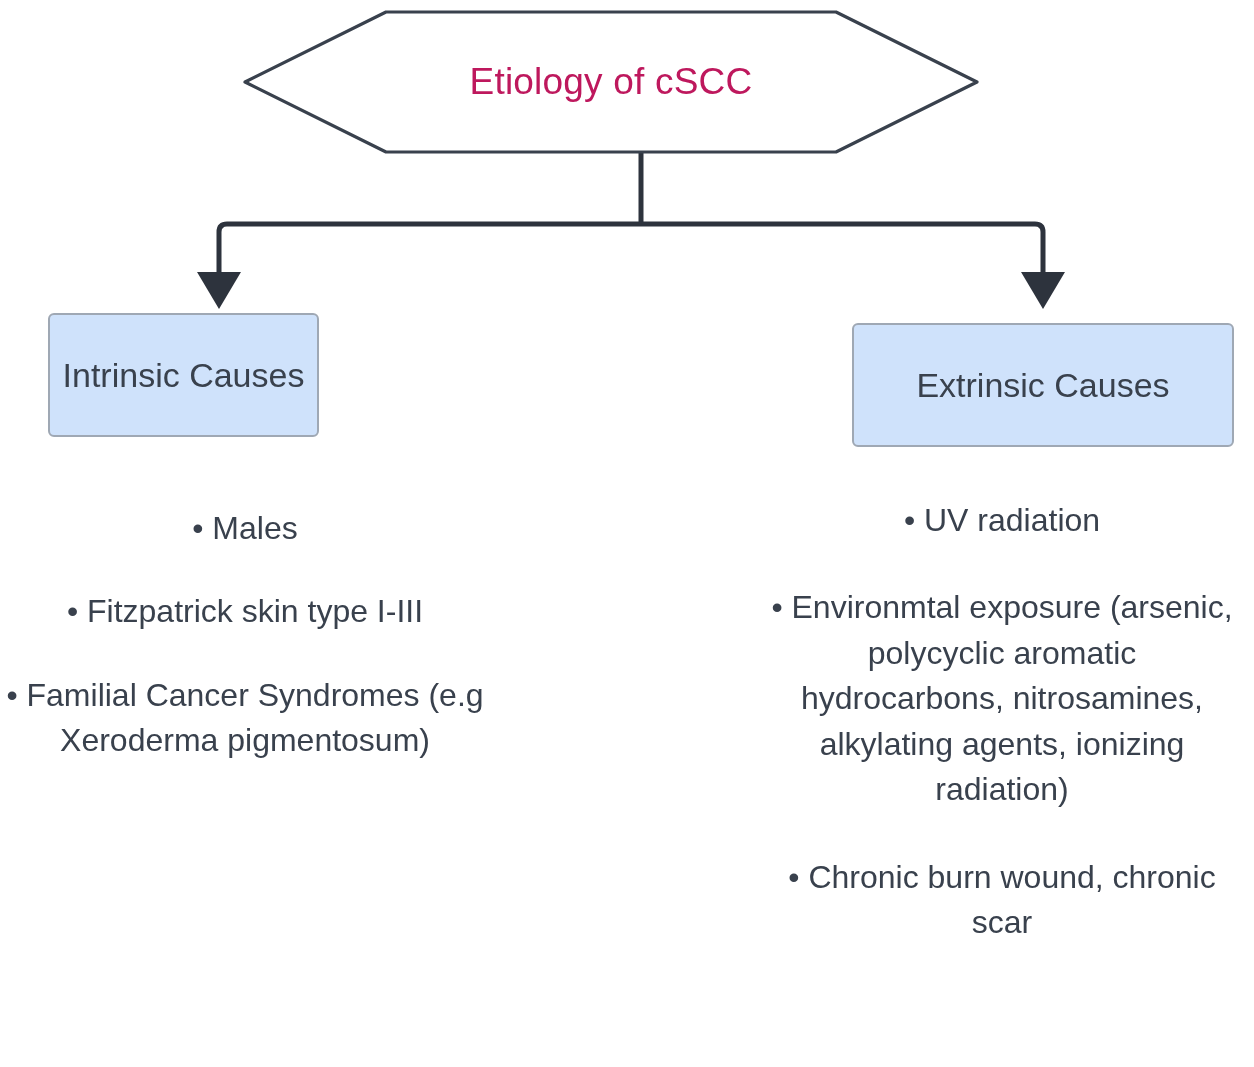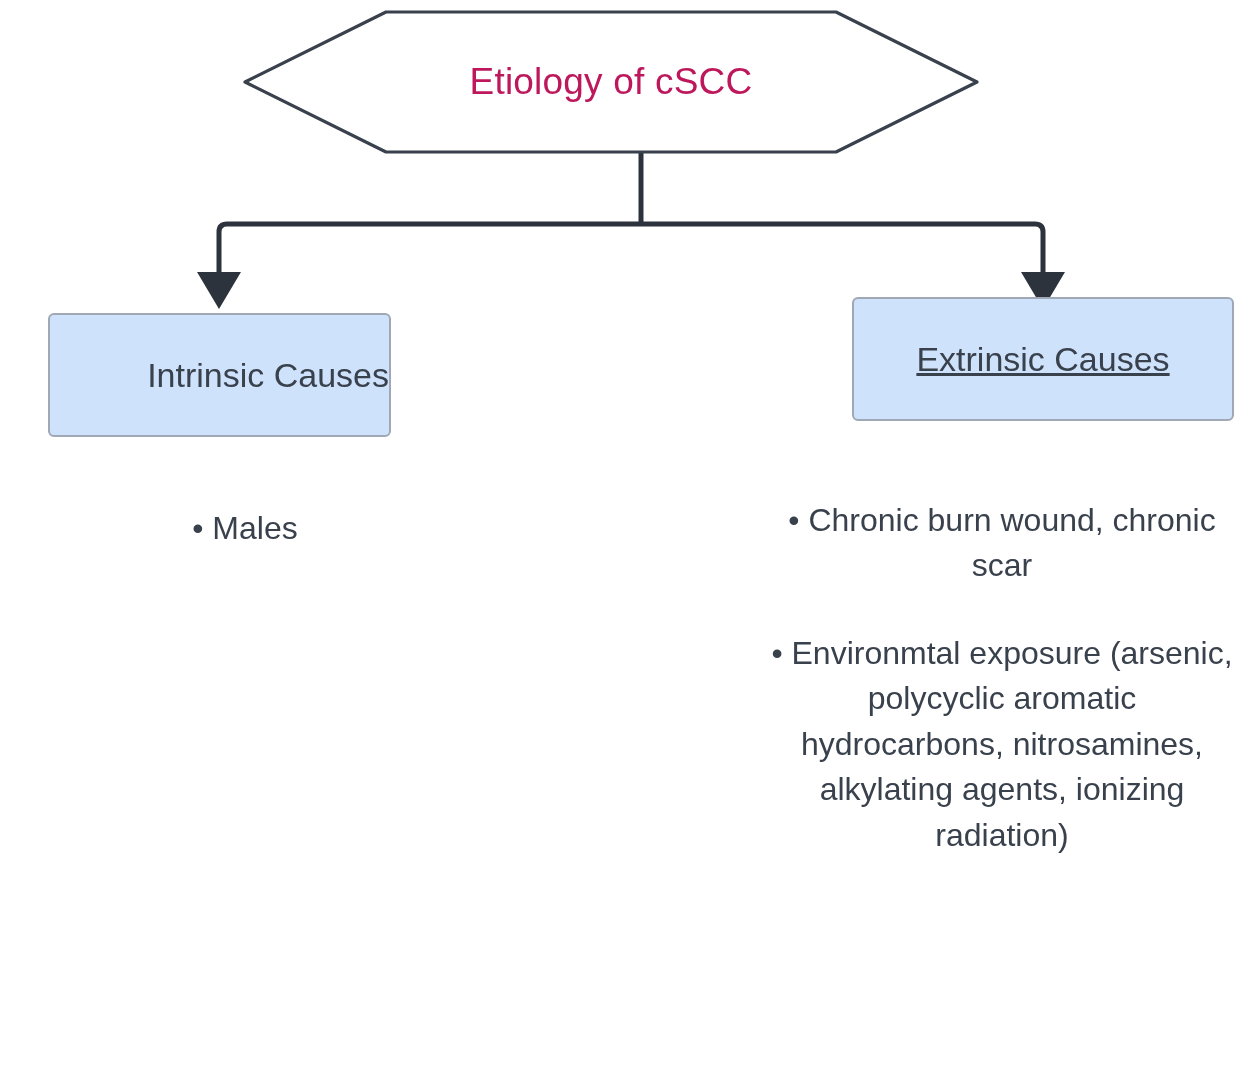--- a/index.html
+++ b/index.html
@@ -58,30 +58,28 @@
     box-sizing: border-box;
     display: flex;
     align-items: center;
     justify-content: center;
     font-size: 34px;
     color: #39414d;
   }
   #box-intrinsic {
     left: 48px;
     top: 313px;
-    width: 343px;
+    width: 271px;
     height: 124px;
-    justify-content: flex-end;
   }
   #box-extrinsic {
     left: 852px;
-    top: 297px;
+    top: 323px;
     width: 382px;
     height: 124px;
-    text-decoration: underline;
   }
 
   
   .bullet-col {
     position: absolute;
     text-align: center;
     font-size: 32px;
     line-height: 1.42;
     color: #39414d;
     margin-top: 36px;
@@ -129,18 +127,21 @@
 <div class="node-box" id="box-intrinsic">
   <span>Intrinsic Causes</span>
 </div>
 
 <div class="node-box" id="box-extrinsic">
   <span>Extrinsic Causes</span>
 </div>
 
 <div class="bullet-col" id="col-intrinsic">
   <p class="bullet-item">• Males</p>
+  <p class="bullet-item">• Fitzpatrick skin type I-III</p>
+  <p class="bullet-item">• Familial Cancer Syndromes (e.g Xeroderma pigmentosum)</p>
 </div>
 
 <div class="bullet-col" id="col-extrinsic">
+  <p class="bullet-item">• UV radiation</p>
+  <p class="bullet-item">• Environmtal exposure (arsenic, polycyclic aromatic hydrocarbons, nitrosamines, alkylating agents, ionizing radiation)</p>
   <p class="bullet-item">• Chronic burn wound, chronic scar</p>
-  <p class="bullet-item">• Environmtal exposure (arsenic, polycyclic aromatic hydrocarbons, nitrosamines, alkylating agents, ionizing radiation)</p>
 </div>
 
 </body></html>

